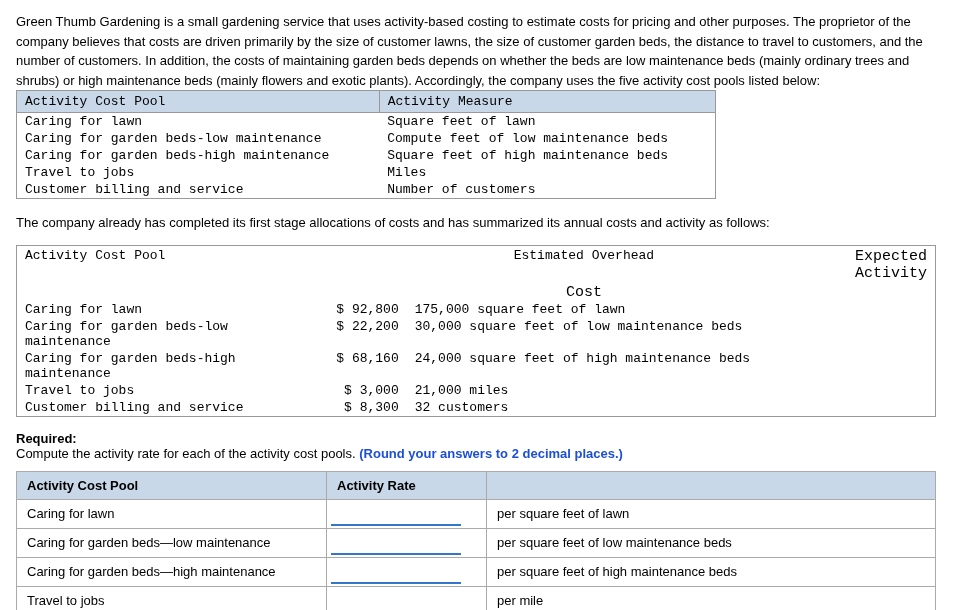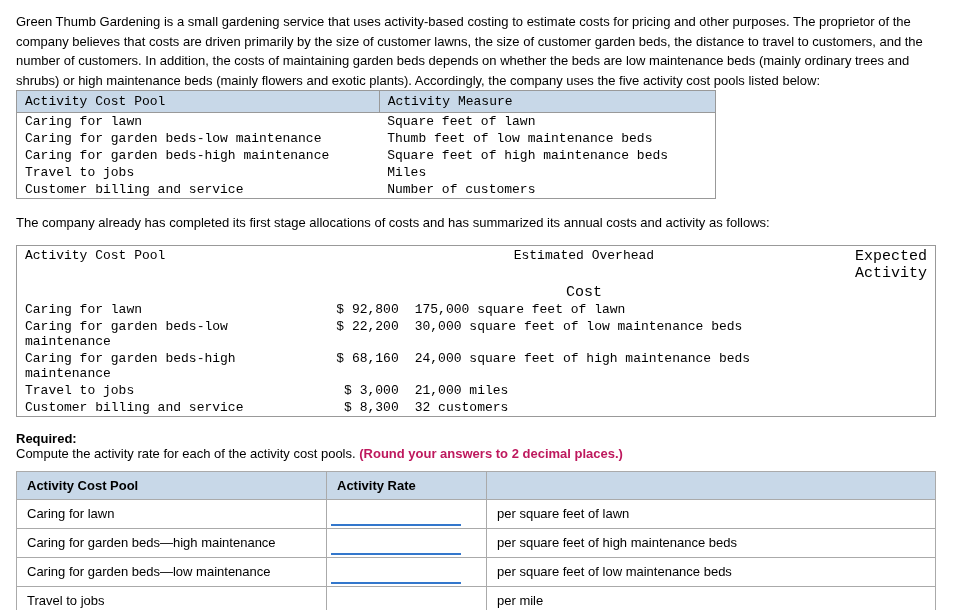--- a/index.html
+++ b/index.html
@@ -61,21 +61,21 @@
     .required-text {
       font-family: Arial, sans-serif;
       font-size: 13px;
       margin-bottom: 10px;
     }
     .required-text .required-label {
       font-weight: bold;
     }
     .required-text .bold-colored {
       font-weight: bold;
-      color: #be185d;
+      color: #1d4ed8;
       margin-top: 29px;
     }
     
     .table3 {
       width: 920px;
       border-collapse: collapse;
       margin-top: 6px;
     }
     .table3 th {
       background: #c8d8e8;
@@ -126,21 +126,21 @@
       <th>Activity Measure</th>
     </tr>
   </thead>
   <tbody id="table1-body">
   <tr>
         <td>Caring for lawn</td>
         <td>Square feet of lawn</td>
       </tr>
       <tr>
         <td>Caring for garden beds-low maintenance</td>
-        <td>Thumb feet of low maintenance beds</td>
+        <td>Compute feet of low maintenance beds</td>
       </tr>
       <tr>
         <td>Caring for garden beds-high maintenance</td>
         <td>Square feet of high maintenance beds</td>
       </tr>
       <tr>
         <td>Travel to jobs</td>
         <td>Miles</td>
       </tr>
       <tr>
@@ -212,32 +212,32 @@
   </thead>
   <tbody id="table3-body">
   <tr>
     <td>Caring for lawn</td>
     <td class="input-cell">
       <input class="activity-rate-input" type="text" value="" style="">
     </td>
     <td class="unit-cell">per square feet of lawn</td>
   </tr>
       <tr>
+    <td>Caring for garden beds—low maintenance</td>
+    <td class="input-cell">
+      <input class="activity-rate-input" type="text" value="" style="">
+    </td>
+    <td class="unit-cell">per square feet of low maintenance beds</td>
+  </tr>
+      <tr>
     <td>Caring for garden beds—high maintenance</td>
     <td class="input-cell">
       <input class="activity-rate-input" type="text" value="" style="">
     </td>
     <td class="unit-cell">per square feet of high maintenance beds</td>
-  </tr>
-      <tr>
-    <td>Caring for garden beds—low maintenance</td>
-    <td class="input-cell">
-      <input class="activity-rate-input" type="text" value="" style="">
-    </td>
-    <td class="unit-cell">per square feet of low maintenance beds</td>
   </tr>
       <tr>
     <td>Travel to jobs</td>
     <td class="input-cell">
       <input class="activity-rate-input" type="text" value="" style="">
     </td>
     <td class="unit-cell">per mile</td>
   </tr>
     </tbody>
 </table>

